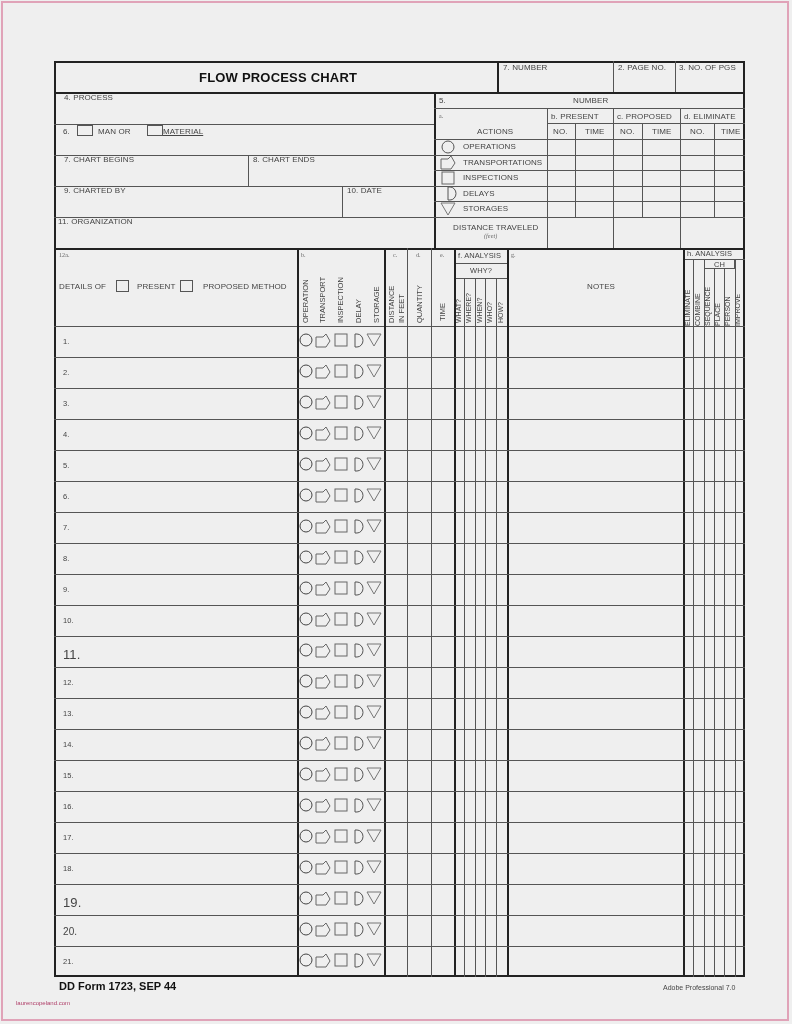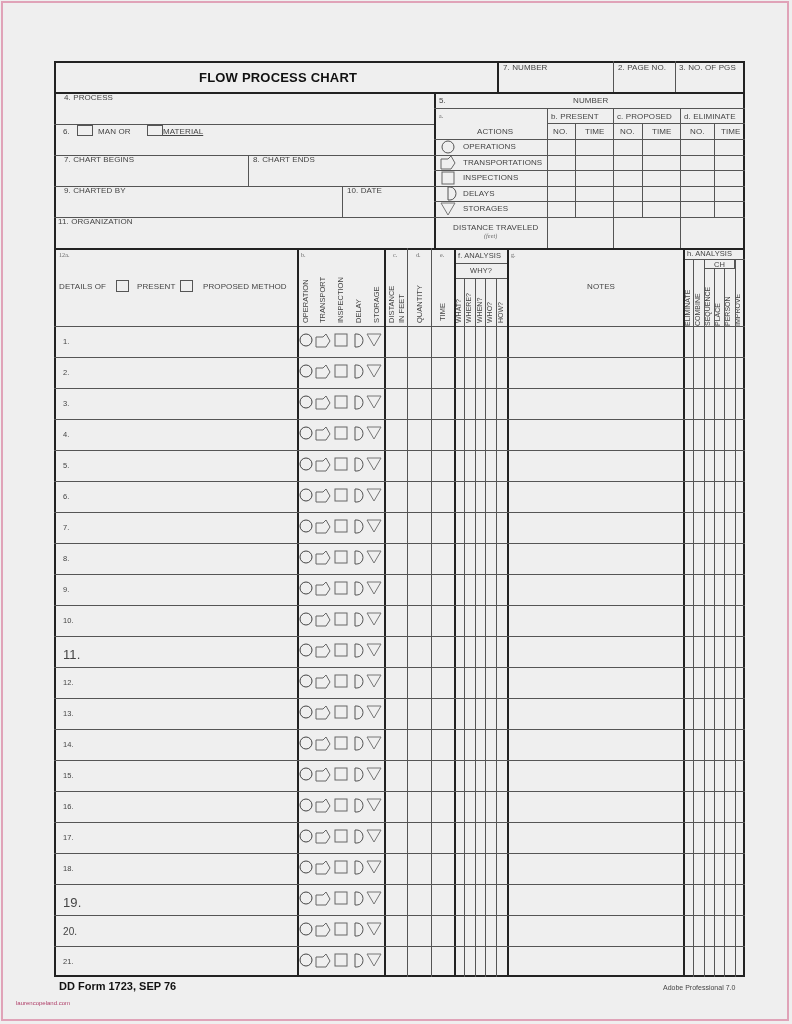--- a/index.html
+++ b/index.html
@@ -637,15 +637,15 @@
         <svg class="sym" style="left:353px;" width="12" height="15">
           <path d="M2 1 H4 A6 6.5 0 0 1 4 14 H2 Z" fill="none" stroke="#555" stroke-width="1"></path>
         </svg>
         <svg class="sym" style="left:366px;" width="16" height="14">
           <path d="M1 1 H15 L8 13 Z" fill="none" stroke="#777" stroke-width="1"></path>
         </svg>
       </div>
     </div>
   </div>
 
-<div class="footer-form" style="left:59px;top:980px;">DD Form 1723, SEP 76</div>
+<div class="footer-form" style="left:59px;top:980px;">DD Form 1723, SEP 44</div>
 <div class="footer-small" style="left:663px;top:984px;">Adobe Professional 7.0</div>
 <div class="watermark" style="left:16px;top:1000px;">laurencopeland.com</div>
 
 </body></html>

